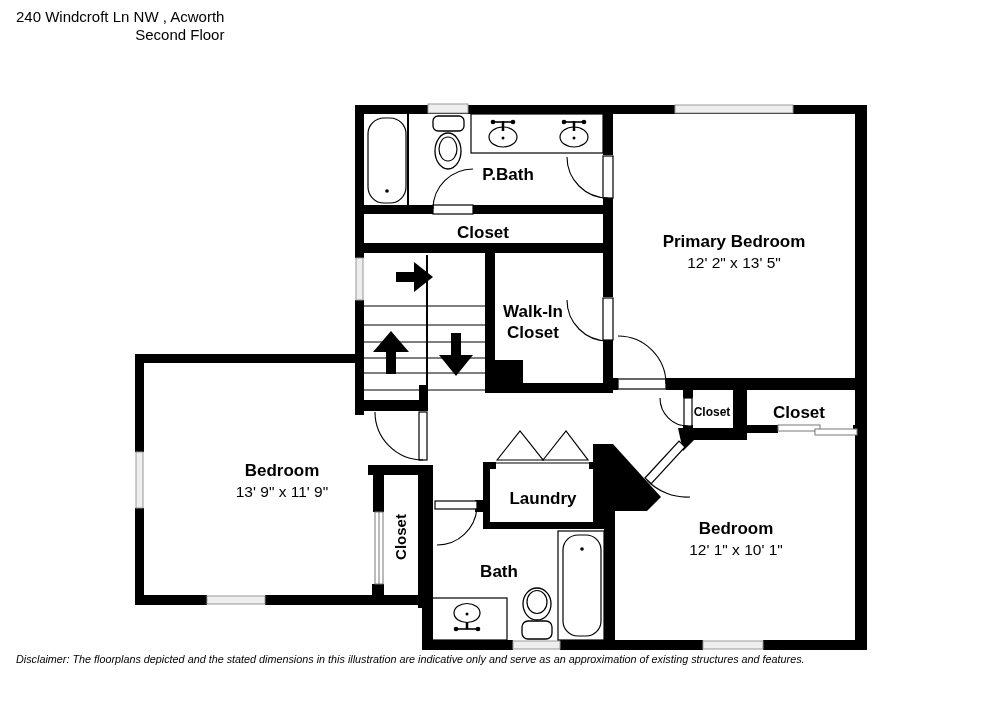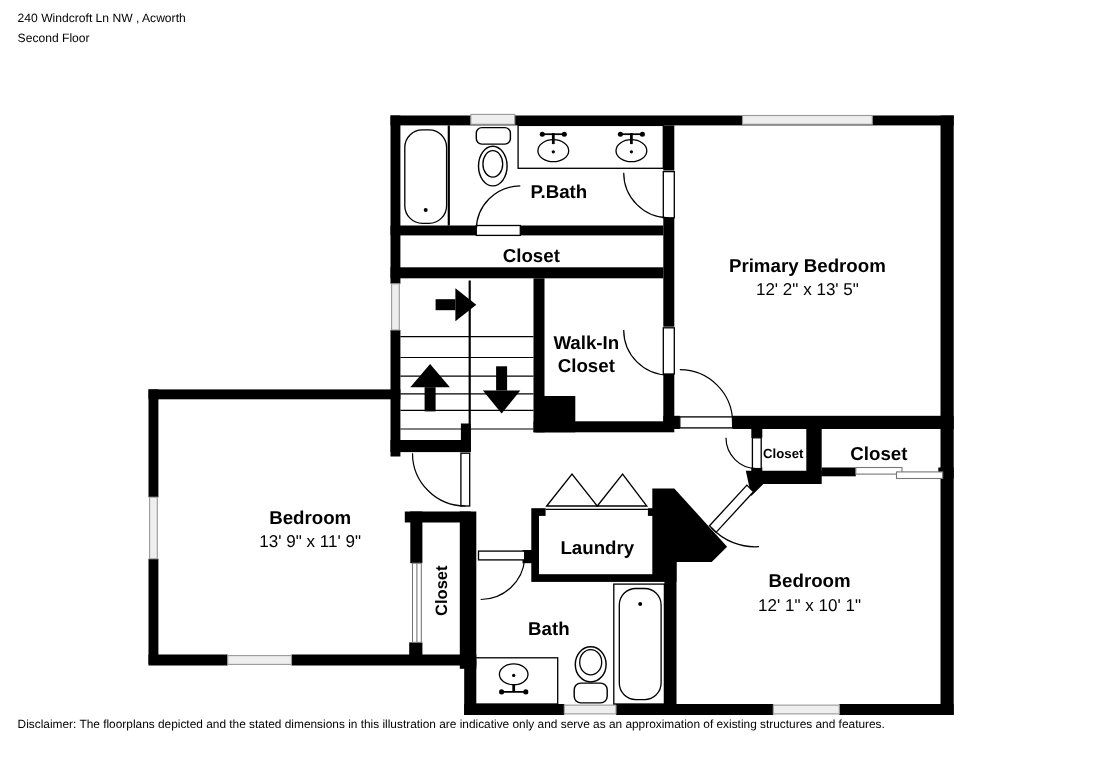--- a/index.html
+++ b/index.html
@@ -1,19 +1,19 @@
 <!DOCTYPE html>
 <html><head>
 <meta charset="utf-8">
 <style>
   html,body{margin:0;padding:0;background:#fff;}
   body{width:1000px;height:707px;position:relative;overflow:hidden;
        font-family:"Liberation Sans",sans-serif;color:#000;}
-  .hdr{position:absolute;left:16px;top:8px;font-size:11px;line-height:18px;}
-  .disc{position:absolute;left:16px;top:650px;font-size:10.8px;line-height:18px;}
+  .hdr{position:absolute;left:16px;top:8px;font-size:15px;line-height:18px;text-align:right;}
+  .disc{position:absolute;left:16px;top:650px;font-size:10.8px;line-height:18px;font-style:italic;}
   svg{position:absolute;left:0;top:0;}
   svg text{font-family:"Liberation Sans",sans-serif;fill:#000;}
   .room-lbl{font-weight:bold;font-size:17px;}
   .dim-lbl{font-size:15.5px;}
   .sm-lbl{font-weight:bold;font-size:12px;}
   .vt-lbl{font-weight:bold;font-size:15px;}
   .wall{fill:#000;}
   .win{fill:#eeeeee;stroke:#999999;stroke-width:1;}
   .leaf{fill:#ffffff;stroke:#000;stroke-width:1.2;}
   .arc{fill:none;stroke:#000;stroke-width:1.1;}

